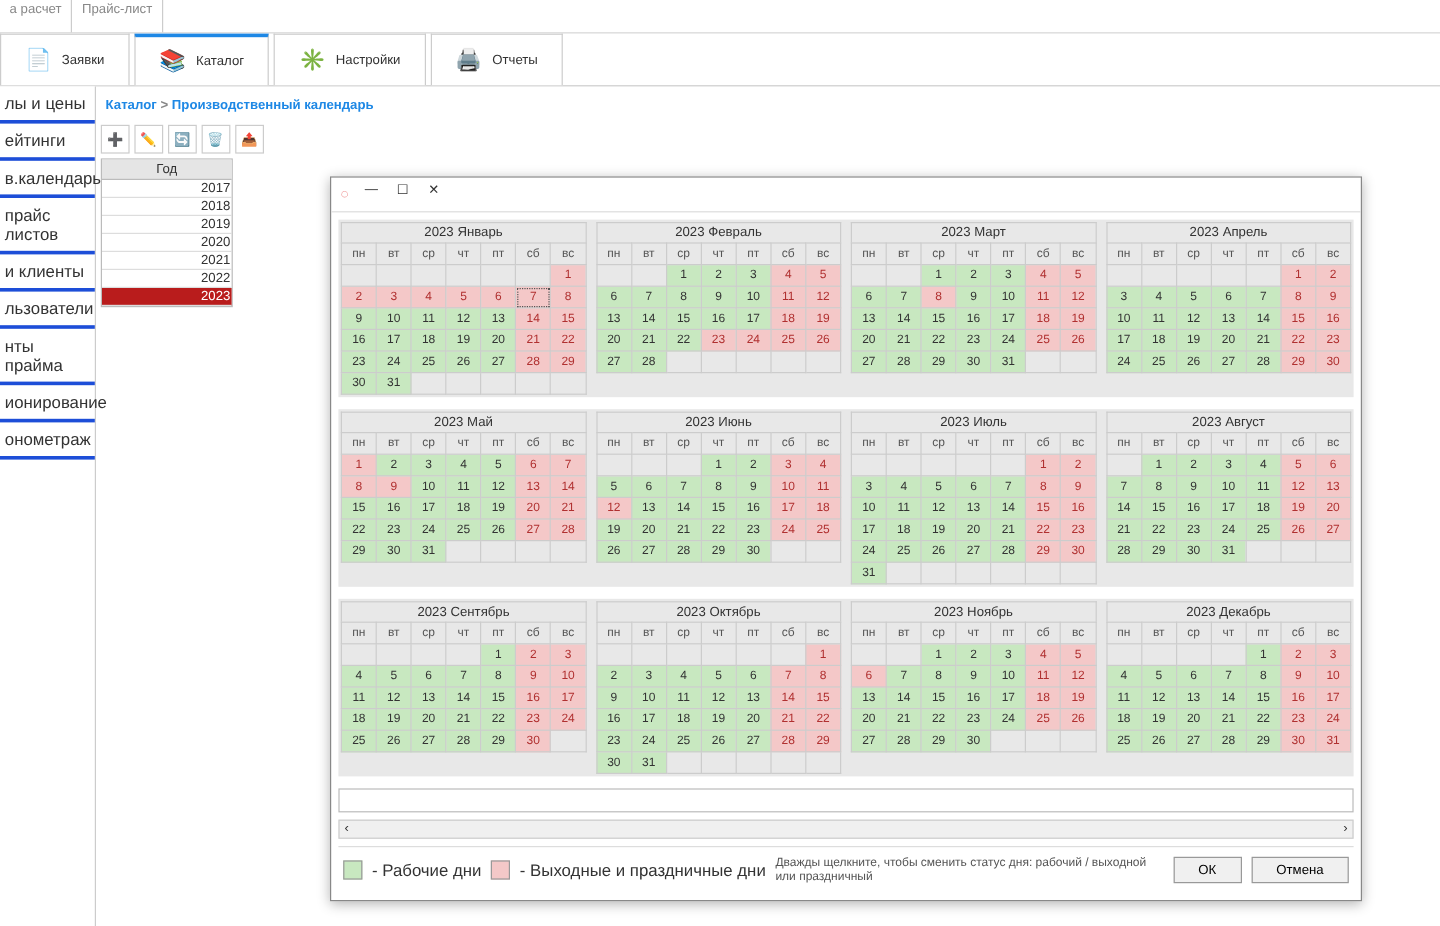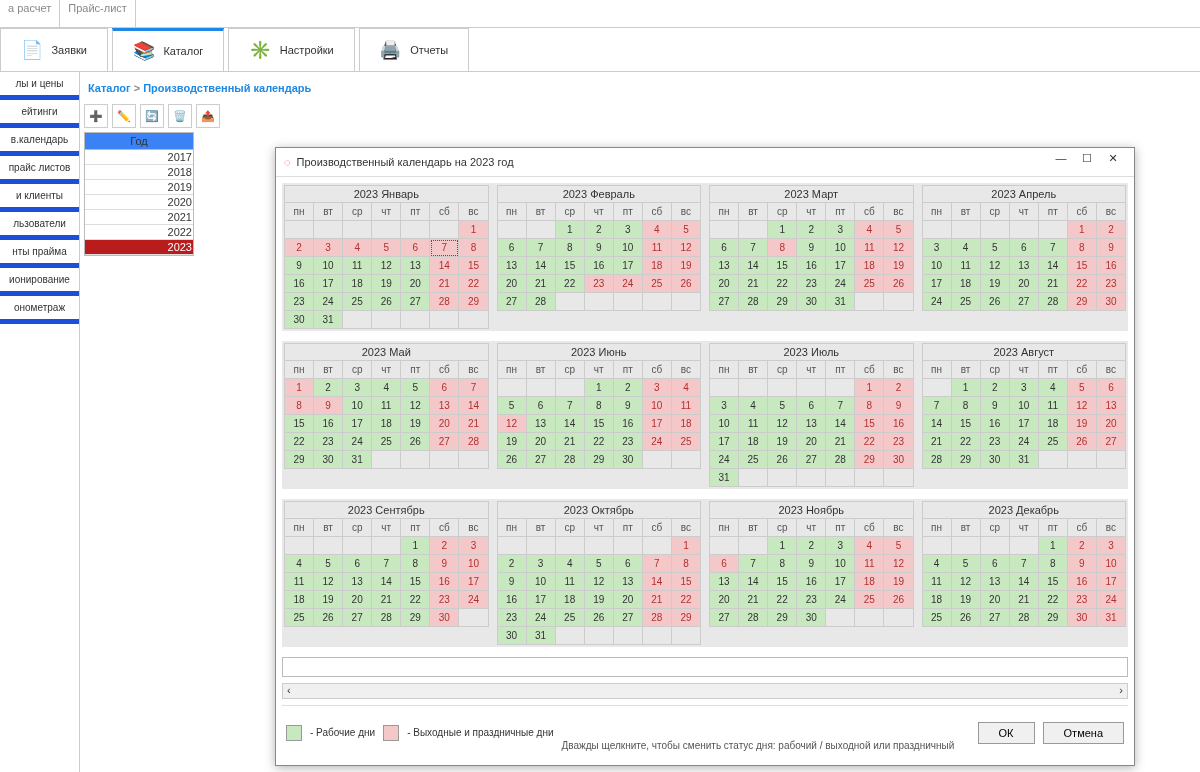--- a/index.html
+++ b/index.html
@@ -5,28 +5,28 @@
 * { box-sizing: border-box; margin: 0; padding: 0; font-family: Arial, sans-serif; font-size: 11px; }
 body { background: #fff; color: #333; overflow: hidden; }
 .top-tabs { display: flex; border-bottom: 1px solid #ccc; height: 28px; }
 .top-tab { padding: 2px 8px; border-right: 1px solid #ccc; color: #888; }
 .main-tabs { display: flex; border-bottom: 1px solid #ccc; background: #fff; height: 44px; }
 .main-tab { display: flex; align-items: center; gap: 8px; padding: 8px 20px; border: 1px solid #ccc; border-bottom: none; margin-right: 4px; cursor: pointer; background: #fff; }
 .main-tab.active { border-top: 3px solid #1e88e5; }
 .main-tab .icon { font-size: 18px; }
 .body-row { display: flex; height: calc(100vh - 60px); }
 .left-nav { width: 80px; border-right: 1px solid #ccc; background: #fff; }
-.left-nav-item { padding: 6px 4px; border-bottom: 5px solid #1d4ed8; font-size: 10px; cursor: pointer; text-align: center; }
+.left-nav-item { padding: 6px 4px; border-bottom: 3px solid #1d4ed8; font-size: 14px; cursor: pointer; }
 .content { flex: 1; position: relative; padding: 4px; }
 .breadcrumb { padding: 6px 4px; color: #1e88e5; font-size: 11px; font-weight: bold; }
 .breadcrumb span { color: #888; }
 .toolbar-row { display: flex; gap: 4px; padding: 4px 0; }
 .tool-btn { width: 24px; height: 24px; border: 1px solid #ccc; background: #fff; display: flex; align-items: center; justify-content: center; cursor: pointer; }
 .year-grid { border: 1px solid #bbb; width: 110px; }
-.year-header { background: #3b82f6; text-align: center; padding: 2px; border-bottom: 1px solid #bbb; }
+.year-header { background: #e5e5e5; text-align: center; padding: 2px; border-bottom: 1px solid #bbb; }
 .year-row { text-align: right; padding: 1px; border-bottom: 1px solid #ddd; cursor: pointer; }
 .year-row.selected { background: #b91c1c; color: #fff; }
 .dialog { position: absolute; left: 195px; top: 75px; width: 860px; background: #fff; border: 1px solid #888; box-shadow: 0 2px 10px rgba(0,0,0,.3); }
 .dialog-title { display: flex; align-items: center; padding: 4px 8px; border-bottom: 1px solid #ddd; }
 .dialog-title-text { flex: 1; }
 .dialog-title-btn { width: 26px; height: 20px; text-align: center; cursor: pointer; }
 .dialog-body { padding: 6px; }
 .quarter-row { display: flex; gap: 8px; margin-bottom: 10px; background: #e8e8e8; padding: 2px; }
 .month-block { flex: 1; }
 .month-title { text-align: center; background: #e8e8e8; padding: 2px; font-weight: normal; border: 1px solid #ccc; border-bottom: none; }
@@ -39,22 +39,22 @@
 .month-grid td.today { outline: 1px dotted #555; outline-offset: -2px; }
 .note-section { margin: 6px 0; }
 .note-input { width: 100%; height: 20px; border: 1px solid #bbb; padding: 2px 4px; }
 .hscroll { height: 16px; background: #f0f0f0; border: 1px solid #ccc; position: relative; }
 .hscroll::before { content: '‹'; position: absolute; left: 4px; }
 .hscroll::after { content: '›'; position: absolute; right: 4px; }
 .legend-row { display: flex; align-items: center; gap: 8px; padding: 8px 4px; border-top: 1px solid #ddd; margin-top: 6px; }
 .legend-sw { width: 16px; height: 16px; border: 1px solid #999; }
 .legend-sw.g { background: #c8e8c0; }
 .legend-sw.r { background: #f4c8c8; }
-.legend-text { font-size: 10px; }
-.legend-hint { flex: 1; font-size: 10px; color: #555; margin-top: 26px; }
+.legend-text { font-size: 14px; }
+.legend-hint { flex: 1; font-size: 10px; color: #555; }
 .dlg-btn { padding: 4px 20px; border: 1px solid #999; background: #f0f0f0; cursor: pointer; }
 </style>
 </head>
 <body>
 
 <div class="top-tabs" id="top-tabs">
     <div class="top-tab">а расчет</div>
     <div class="top-tab">Прайс-лист</div>
   </div>
 
@@ -115,21 +115,20 @@
               <div class="year-row ">2022</div>
               <div class="year-row selected">2023</div>
             </div>
         </div>
       </div>
     </div>
 
     <div class="dialog">
       <div class="dialog-title">
         <span style="margin-right:6px;color:#d33;">◌</span>
-        <span class="dialog-title-text">Производственный календарь на 2023 год</span>
         <span class="dialog-title-btn">—</span>
         <span class="dialog-title-btn">☐</span>
         <span class="dialog-title-btn">✕</span>
       </div>
       <div class="dialog-body">
         <div id="calendar-container">
             <div class="quarter-row">
               <div class="month-block">
     <div class="month-title">2023 Январь</div>
     <table class="month-grid">

